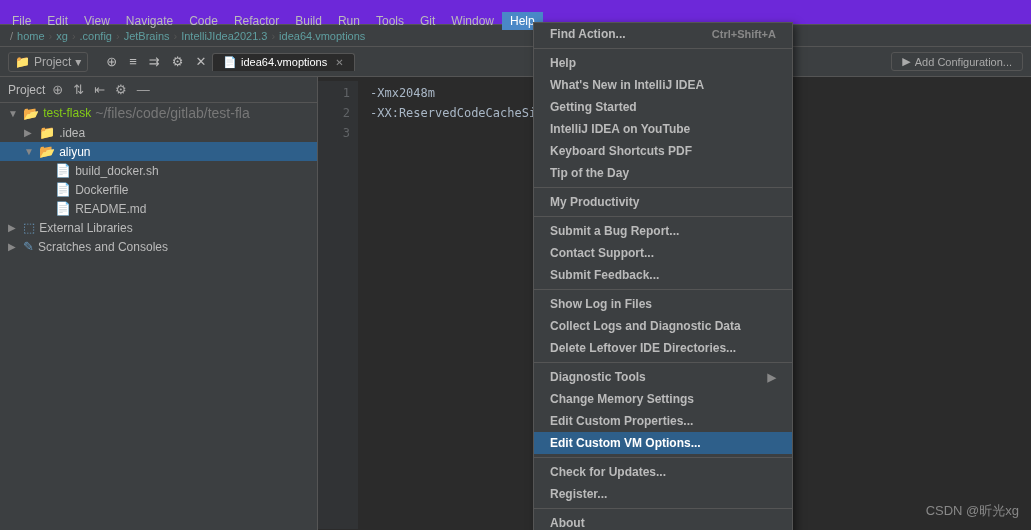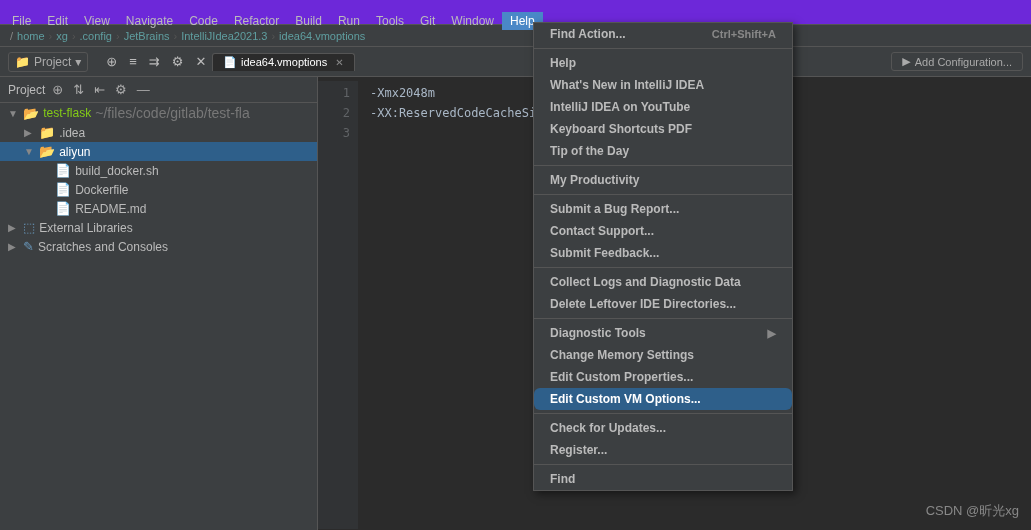--- a/index.html
+++ b/index.html
@@ -204,21 +204,21 @@
     .menu-section-item {
       display: flex;
       align-items: center;
       padding: 4px 16px;
       cursor: pointer;
       font-size: 12px;
       color: #bbbbbb;
       justify-content: space-between;
       font-weight: bold;
     }
-    .menu-section-item.highlighted { background: #2e5f8a; color: #fff; border-radius: 6px; }
+    .menu-section-item.highlighted { background: #2e5f8a; color: #fff; }
     .menu-separator {
       height: 1px;
       background: #555;
       margin: 3px 0;
     }
     .menu-shortcut { color: #888; font-size: 11px; margin-left: 16px; }
     .menu-arrow { color: #888; font-size: 11px; }
 
     
     .watermark {
@@ -377,20 +377,23 @@
     <span class="menu-shortcut">Ctrl+Shift+A</span>
   </div>
   <div class="menu-separator"></div>
   <div class="menu-section-item">
     <span>Help</span>
   </div>
   <div class="menu-section-item">
     <span>What's New in IntelliJ IDEA</span>
   </div>
   <div class="menu-section-item">
+    <span>Getting Started</span>
+  </div>
+  <div class="menu-section-item">
     <span>IntelliJ IDEA on YouTube</span>
   </div>
   <div class="menu-section-item">
     <span>Keyboard Shortcuts PDF</span>
   </div>
   <div class="menu-section-item">
     <span>Tip of the Day</span>
   </div>
   <div class="menu-separator"></div>
   <div class="menu-section-item">
@@ -400,20 +403,23 @@
   <div class="menu-section-item">
     <span>Submit a Bug Report...</span>
   </div>
   <div class="menu-section-item">
     <span>Contact Support...</span>
   </div>
   <div class="menu-section-item">
     <span>Submit Feedback...</span>
   </div>
   <div class="menu-separator"></div>
+  <div class="menu-section-item">
+    <span>Show Log in Files</span>
+  </div>
   <div class="menu-section-item">
     <span>Collect Logs and Diagnostic Data</span>
   </div>
   <div class="menu-section-item">
     <span>Delete Leftover IDE Directories...</span>
   </div>
   <div class="menu-separator"></div>
   <div class="menu-section-item">
     <span>Diagnostic Tools</span>
     <span class="menu-arrow">▶</span>
@@ -429,17 +435,17 @@
   </div>
   <div class="menu-separator"></div>
   <div class="menu-section-item">
     <span>Check for Updates...</span>
   </div>
   <div class="menu-section-item">
     <span>Register...</span>
   </div>
   <div class="menu-separator"></div>
   <div class="menu-section-item">
-    <span>Find</span>
+    <span>About</span>
   </div>
 </div>
 
 <div class="watermark">CSDN @昕光xg</div>
 
 </body></html>

